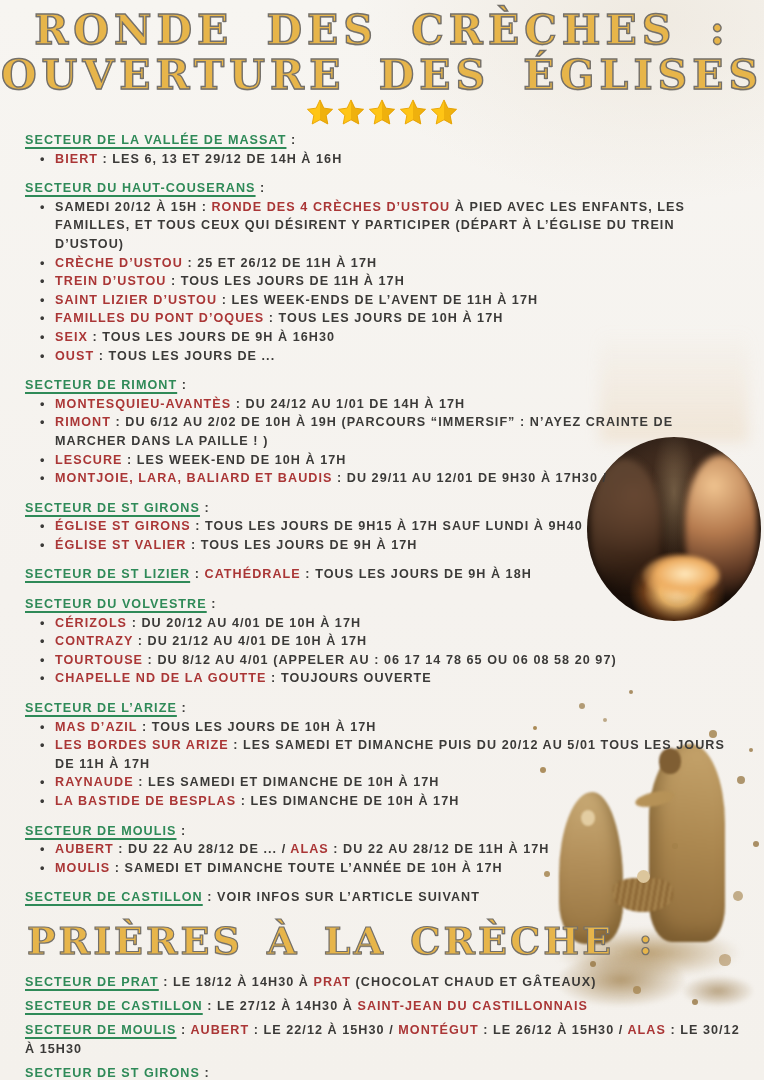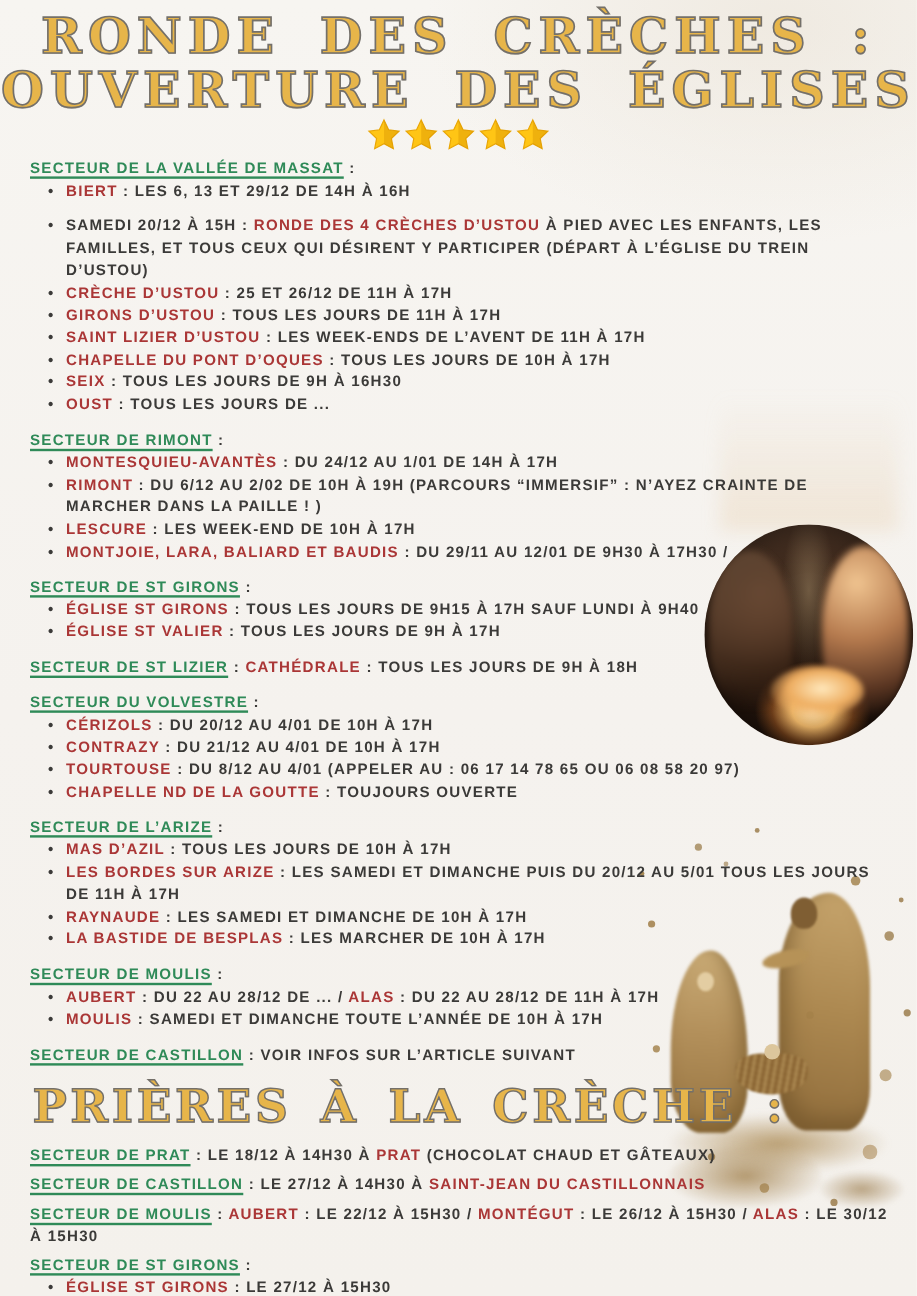--- a/index.html
+++ b/index.html
@@ -130,26 +130,27 @@
 
 <div class="content">
   <div id="sections-top">
       <div class="section section-top">
         <div class="line"><span class="hdr">SECTEUR DE LA VALLÉE DE MASSAT</span><span class="seg dark"> :</span></div>
         <ul class="items">
           <li class="item"><span class="bullet">•</span><span class="seg red">BIERT</span><span class="seg dark"> : LES 6, 13 ET 29/12 DE 14H À 16H</span></li>
         </ul>
       </div>
       <div class="section section-top">
+        <div class="line"><span class="hdr">SECTEUR DU HAUT-COUSERANS</span><span class="seg dark"> :</span></div>
         <ul class="items">
           <li class="item"><span class="bullet">•</span><span class="seg dark">SAMEDI 20/12 À 15H : </span><span class="seg red">RONDE DES 4 CRÈCHES D’USTOU</span><span class="seg dark"> À PIED AVEC LES ENFANTS, LES FAMILLES, ET TOUS CEUX QUI DÉSIRENT Y PARTICIPER (DÉPART À L’ÉGLISE DU TREIN D’USTOU)</span></li>
           <li class="item"><span class="bullet">•</span><span class="seg red">CRÈCHE D’USTOU</span><span class="seg dark"> : 25 ET 26/12 DE 11H À 17H</span></li>
-          <li class="item"><span class="bullet">•</span><span class="seg red">GIRONS D’USTOU</span><span class="seg dark"> : TOUS LES JOURS DE 11H À 17H</span></li>
+          <li class="item"><span class="bullet">•</span><span class="seg red">TREIN D’USTOU</span><span class="seg dark"> : TOUS LES JOURS DE 11H À 17H</span></li>
           <li class="item"><span class="bullet">•</span><span class="seg red">SAINT LIZIER D’USTOU</span><span class="seg dark"> : LES WEEK-ENDS DE L’AVENT DE 11H À 17H</span></li>
-          <li class="item"><span class="bullet">•</span><span class="seg red">CHAPELLE DU PONT D’OQUES</span><span class="seg dark"> : TOUS LES JOURS DE 10H À 17H</span></li>
+          <li class="item"><span class="bullet">•</span><span class="seg red">FAMILLES DU PONT D’OQUES</span><span class="seg dark"> : TOUS LES JOURS DE 10H À 17H</span></li>
           <li class="item"><span class="bullet">•</span><span class="seg red">SEIX</span><span class="seg dark"> : TOUS LES JOURS DE 9H À 16H30</span></li>
           <li class="item"><span class="bullet">•</span><span class="seg red">OUST</span><span class="seg dark"> : TOUS LES JOURS DE ...</span></li>
         </ul>
       </div>
       <div class="section section-top">
         <div class="line"><span class="hdr">SECTEUR DE RIMONT</span><span class="seg dark"> :</span></div>
         <ul class="items">
           <li class="item"><span class="bullet">•</span><span class="seg red">MONTESQUIEU-AVANTÈS</span><span class="seg dark"> : DU 24/12 AU 1/01 DE 14H À 17H</span></li>
           <li class="item"><span class="bullet">•</span><span class="seg red">RIMONT</span><span class="seg dark"> : DU 6/12 AU 2/02 DE 10H À 19H (PARCOURS “IMMERSIF” : N’AYEZ CRAINTE DE MARCHER DANS LA PAILLE ! )</span></li>
           <li class="item"><span class="bullet">•</span><span class="seg red">LESCURE</span><span class="seg dark"> : LES WEEK-END DE 10H À 17H</span></li>
@@ -174,21 +175,21 @@
           <li class="item"><span class="bullet">•</span><span class="seg red">TOURTOUSE</span><span class="seg dark"> : DU 8/12 AU 4/01 (APPELER AU : 06 17 14 78 65 OU 06 08 58 20 97)</span></li>
           <li class="item"><span class="bullet">•</span><span class="seg red">CHAPELLE ND DE LA GOUTTE</span><span class="seg dark"> : TOUJOURS OUVERTE</span></li>
         </ul>
       </div>
       <div class="section section-top">
         <div class="line"><span class="hdr">SECTEUR DE L’ARIZE</span><span class="seg dark"> :</span></div>
         <ul class="items">
           <li class="item"><span class="bullet">•</span><span class="seg red">MAS D’AZIL</span><span class="seg dark"> : TOUS LES JOURS DE 10H À 17H</span></li>
           <li class="item"><span class="bullet">•</span><span class="seg red">LES BORDES SUR ARIZE</span><span class="seg dark"> : LES SAMEDI ET DIMANCHE PUIS DU 20/12 AU 5/01 TOUS LES JOURS DE 11H À 17H</span></li>
           <li class="item"><span class="bullet">•</span><span class="seg red">RAYNAUDE</span><span class="seg dark"> : LES SAMEDI ET DIMANCHE DE 10H À 17H</span></li>
-          <li class="item"><span class="bullet">•</span><span class="seg red">LA BASTIDE DE BESPLAS</span><span class="seg dark"> : LES MARCHER DE 10H À 17H</span></li>
+          <li class="item"><span class="bullet">•</span><span class="seg red">LA BASTIDE DE BESPLAS</span><span class="seg dark"> : LES DIMANCHE DE 10H À 17H</span></li>
         </ul>
       </div>
       <div class="section section-top">
         <div class="line"><span class="hdr">SECTEUR DE MOULIS</span><span class="seg dark"> :</span></div>
         <ul class="items">
           <li class="item"><span class="bullet">•</span><span class="seg red">AUBERT</span><span class="seg dark"> : DU 22 AU 28/12 DE ... / </span><span class="seg red">ALAS</span><span class="seg dark"> : DU 22 AU 28/12 DE 11H À 17H</span></li>
           <li class="item"><span class="bullet">•</span><span class="seg red">MOULIS</span><span class="seg dark"> : SAMEDI ET DIMANCHE TOUTE L’ANNÉE DE 10H À 17H</span></li>
         </ul>
       </div>
       <div class="section section-top">

